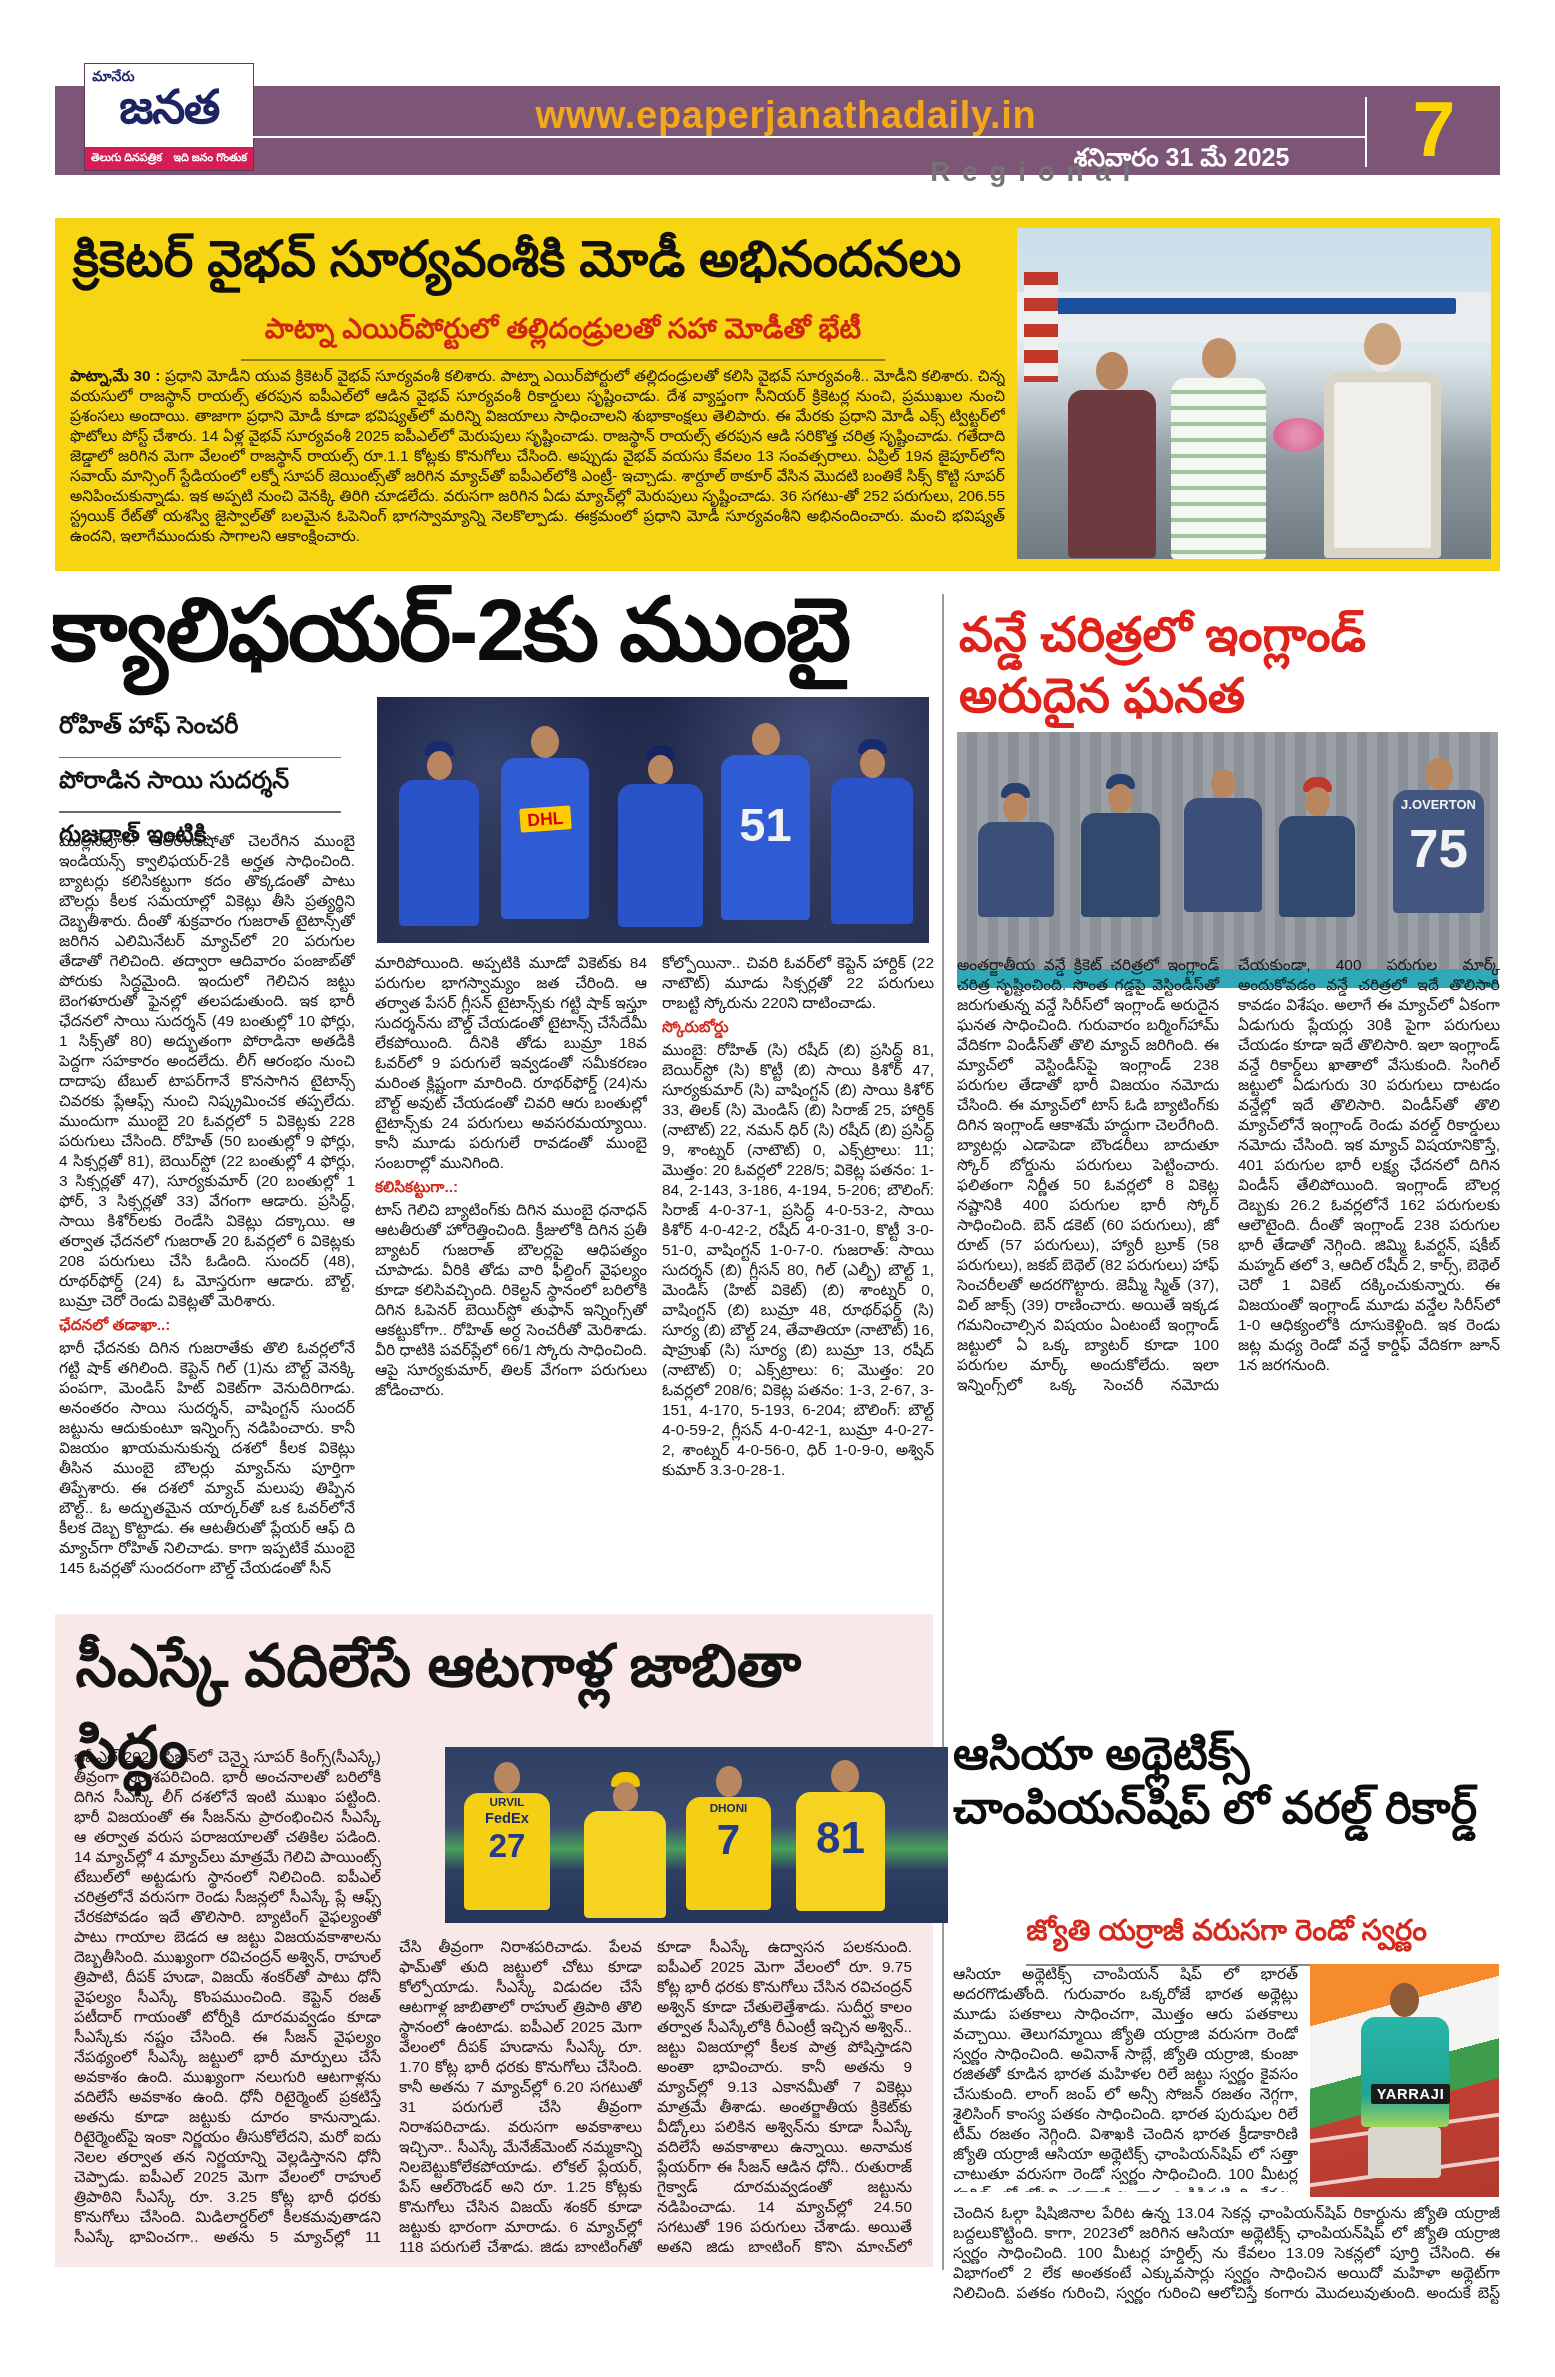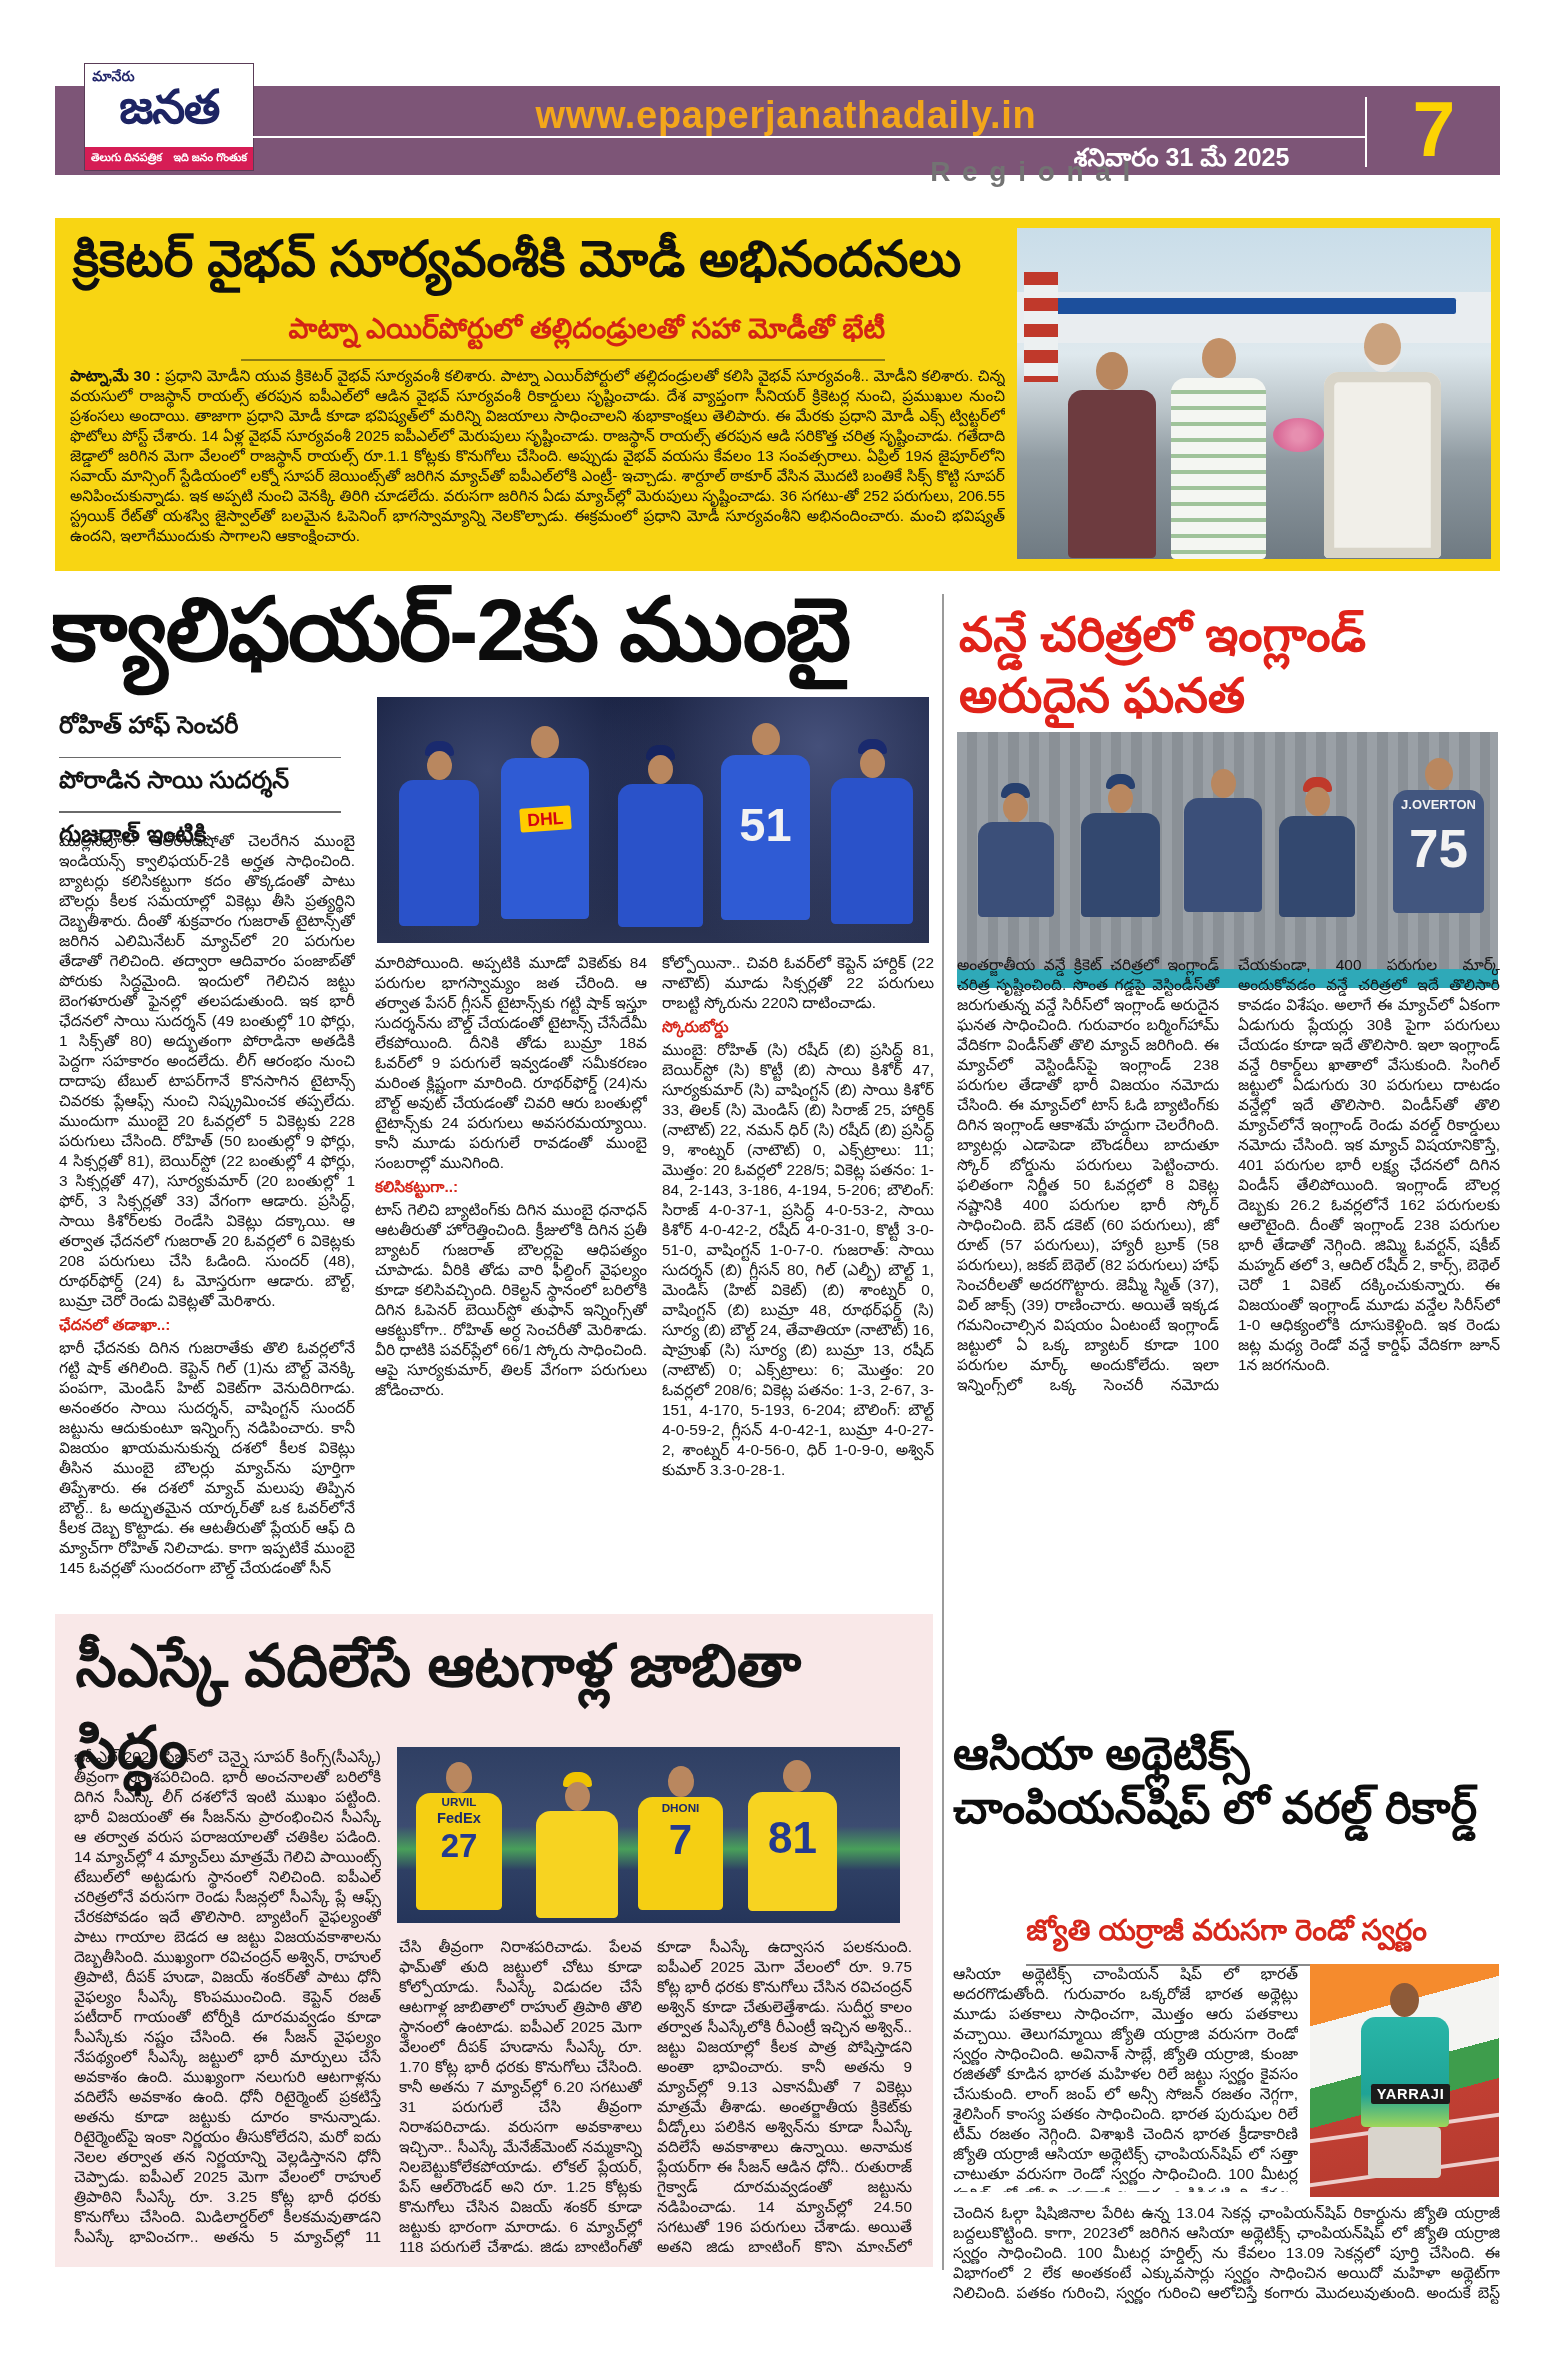--- a/index.html
+++ b/index.html
@@ -24,21 +24,21 @@
   .hline{left:232px;top:136px;width:1133px;height:2.2px;background:#ffffff;}
   .regional{left:337px;top:156px;width:805px;text-align:right;font-size:28px;font-weight:bold;
         color:#737373;letter-spacing:11.7px;}
   .hdate{left:1024px;top:143px;width:315px;text-align:center;font-size:25px;font-weight:bold;color:#ffffff;}
   .vline{left:1365px;top:97px;width:2.2px;height:70px;background:#ffffff;}
   .pagenum{left:1372px;top:86px;width:124px;height:89px;line-height:86px;text-align:center;
         font-size:77px;font-weight:bold;color:#fcd303;}
   
   .ybox{left:55px;top:218px;width:1445px;height:353px;background:#f8d513;}
   .y-headline{left:73px;top:233px;width:944px;font-size:50px;font-weight:bold;color:#101010;line-height:1.06;}
-  .y-subhead{left:241px;top:313px;width:644px;text-align:right;font-size:28px;font-weight:bold;
+  .y-subhead{left:241px;top:313px;width:644px;text-align:center;font-size:28px;font-weight:bold;
         color:#d32315;padding-bottom:7.3px;border-bottom:2.2px solid #8d7c13;}
   .y-body{left:70px;top:366px;width:935px;height:196px;}
   
   .m-headline{left:51px;top:585px;width:896px;font-size:88px;font-weight:bold;color:#0c0c0c;
         line-height:1.02;letter-spacing:-2.2px;white-space:nowrap;}
   .deck{left:59px;top:704px;width:294px;}
   .deck-item{font-size:24px;font-weight:bold;color:#161616;padding:7.3px 0 11.7px;}
   .deck-rule{height:1.5px;background:#6a6a6a;width:96%;}
   .m-col1{left:59px;top:831px;width:296px;height:774px;}
   .m-col2{left:375px;top:953px;width:272px;height:650px;}
@@ -67,21 +67,21 @@
   .jersey-num{position:absolute;font-weight:bold;color:#f2f2f2;text-align:center;width:100%;}
   .modi-ph{left:1017px;top:228px;width:474px;height:331px;
      background:linear-gradient(180deg,#c9dde9 0%,#dfe9ee 38%,#b9c3c8 55%,#8f9aa1 70%,#6f7a82 100%);}
   .mi-ph{left:377px;top:697px;width:552px;height:246px;
      background:radial-gradient(circle at 20% 30%,#39456e 0%,transparent 40%),
                 radial-gradient(circle at 80% 20%,#45507a 0%,transparent 45%),
                 linear-gradient(180deg,#121a38 0%,#1c2546 55%,#2a3352 100%);}
   .eng-ph{left:957px;top:732px;width:541px;height:256px;
      background:repeating-linear-gradient(90deg,#9aa0a6 0 10.2px,#8a9096 10.2px 20.5px),
                 linear-gradient(180deg,#a7adb3 0%,#8d939a 70%,#6e747b 100%);}
-  .csk-ph{background:linear-gradient(180deg,#2f3f63 0%,#3c4c71 45%,#49a05a 58%,#2e3f64 70%,#25355a 100%);}
+  .csk-ph{background:linear-gradient(180deg,#2f3f63 0%,#3c4c71 45%,#49a05a 58%,#2e3f64 70%,#25355a 100%);margin-left:48px;}
   .yar-ph{background:linear-gradient(165deg,#f58b2d 0%,#f58b2d 22%,#f4f4f2 22%,#f4f4f2 44%,#3e9d4c 44%,#3e9d4c 58%,#c13f33 58%,#b23a2e 100%);}
   .lane{position:absolute;background:rgba(255,255,255,.75);}
   .dhl{position:absolute;background:#ffcc00;color:#d40511;font-weight:bold;font-size:17.6px;
        padding:1.5px 7.3px;border-radius:2.2px;transform:rotate(-4deg);}
   .bib{position:absolute;background:#1b1b1b;color:#fff;font-weight:bold;font-size:14.6px;
        padding:2.2px 5.9px;letter-spacing:0.7px;border-radius:2.2px;}
 </style>
 </head>
 <body>
 

